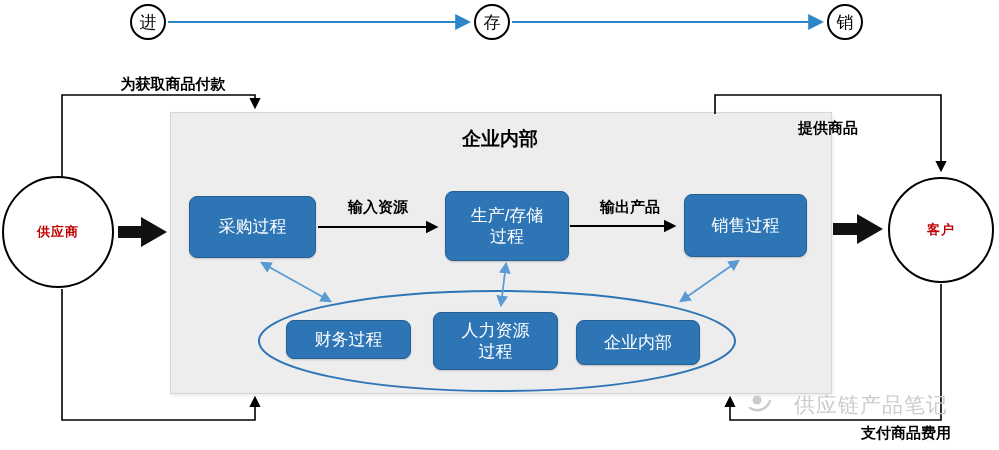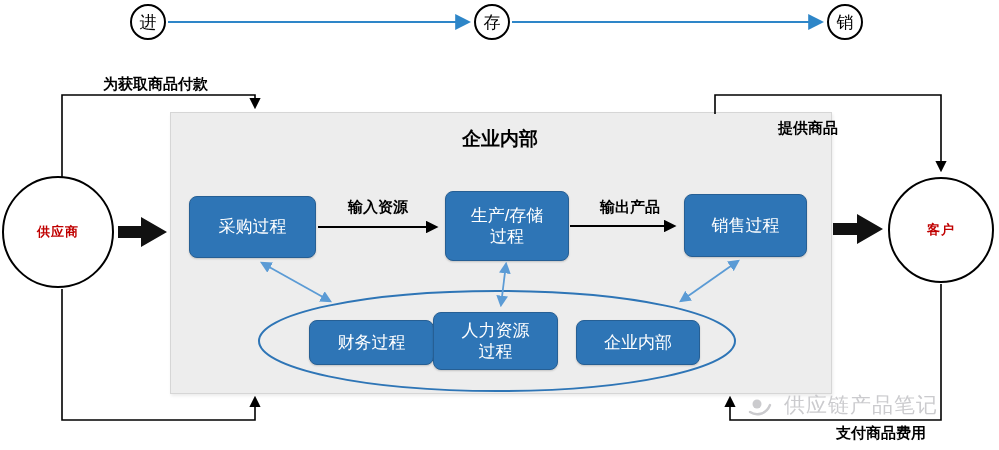--- a/index.html
+++ b/index.html
@@ -35,24 +35,24 @@
     position:absolute;background:#2E75B6;color:#fff;border-radius:8px;
     display:flex;align-items:center;justify-content:center;text-align:center;
     font-size:17px;white-space:pre-line;line-height:1.25;
     border:1px solid #265f94;box-shadow:0 1px 2px rgba(0,0,0,0.18);
     box-sizing:border-box;
   }
   .flow-label{
     position:absolute;font-size:15px;font-weight:bold;text-align:center;
   }
   .edge-label{
-    position:absolute;font-size:15px;font-weight:bold;
+    position:absolute;font-size:15px;font-weight:bold;text-align:center;
   }
   .watermark{
-    position:absolute;left:748px;top:391px;display:flex;align-items:flex-end;gap:12px;
+    position:absolute;left:748px;top:391px;display:flex;align-items:flex-start;gap:22px;
     color:#cbcbce;font-size:21px;letter-spacing:1px;font-weight:500;
   }
 </style>
 </head>
 <body>
 
 <div class="canvas">
 
   <div class="enterprise-box"></div>
 
@@ -99,21 +99,21 @@
     <div class="title">企业内部</div>
 
     <div class="big-circle" style="left:2px;top:176px;width:112px;height:112px;">供应商</div>
     <div class="big-circle" style="left:888px;top:177px;width:106px;height:106px;">客户</div>
 
     <div class="pbox" style="left:189px;top:196px;width:127px;height:62px;">采购过程</div>
     <div class="pbox" style="left:445px;top:191px;width:124px;height:70px;">生产/存储
 过程</div>
     <div class="pbox" style="left:684px;top:194px;width:123px;height:63px;">销售过程</div>
 
-    <div class="pbox" style="left:309px;top:320px;width:125px;height:45px;">财务过程</div>
+    <div class="pbox" style="left:286px;top:320px;width:125px;height:39px;">财务过程</div>
     <div class="pbox" style="left:433px;top:312px;width:125px;height:58px;">人力资源
 过程</div>
     <div class="pbox" style="left:576px;top:320px;width:124px;height:45px;">企业内部</div>
 
     <div class="flow-label" style="left:332px;top:198px;width:92px;font-family:Liberation Serif, serif;">输入资源</div>
     <div class="flow-label" style="left:584px;top:198px;width:92px;">输出产品</div>
 
     <div class="edge-label" style="left:103px;top:75px;width:140px;">为获取商品付款</div>
     <div class="edge-label" style="left:778px;top:75px;width:100px;margin-top:44px;">提供商品</div>
     <div class="edge-label" style="left:836px;top:424px;width:140px;">支付商品费用</div>

